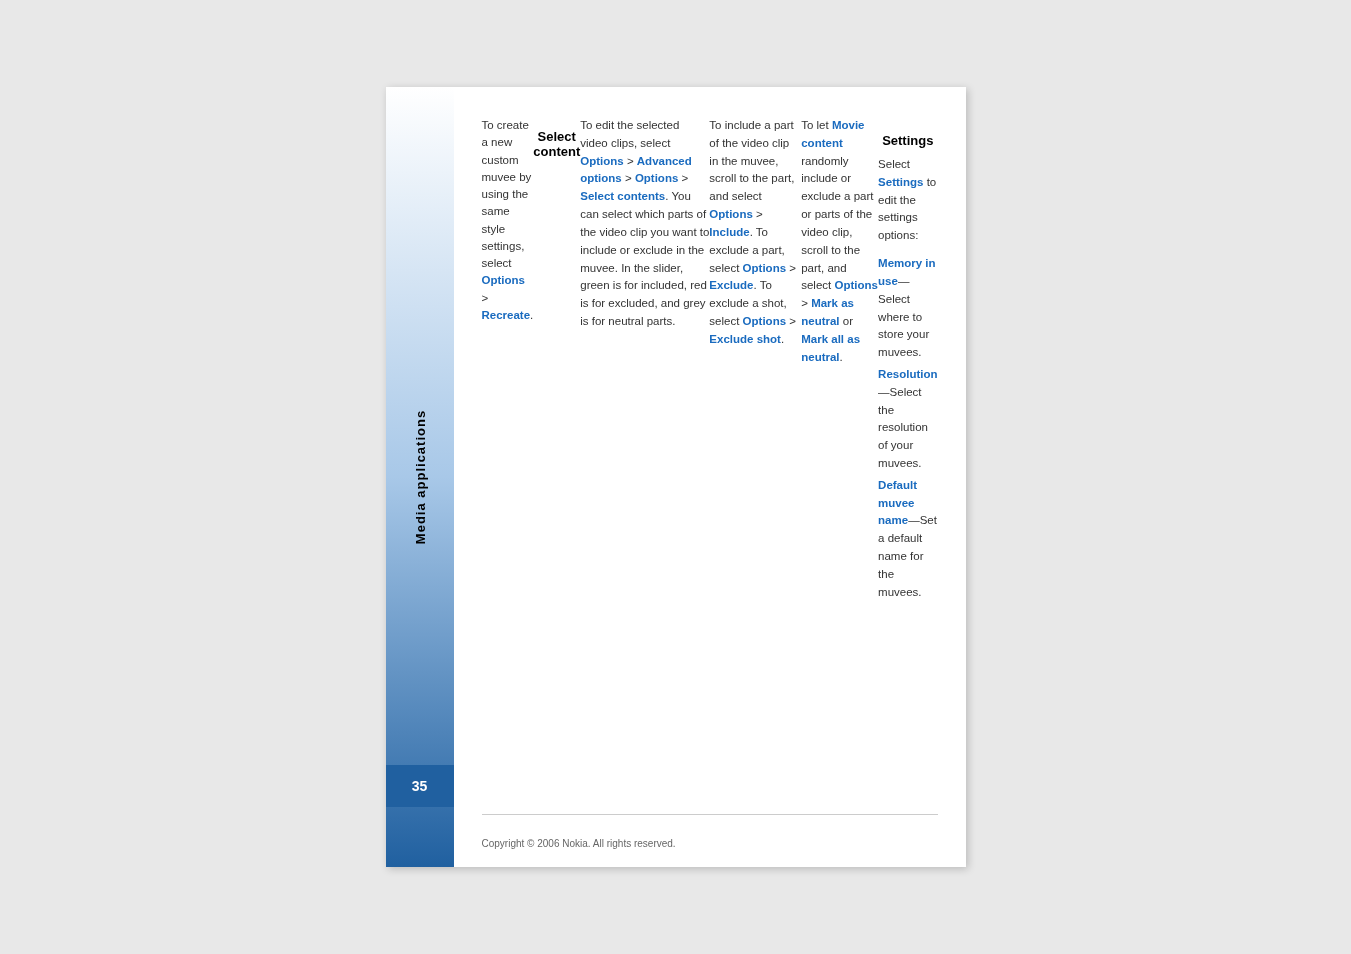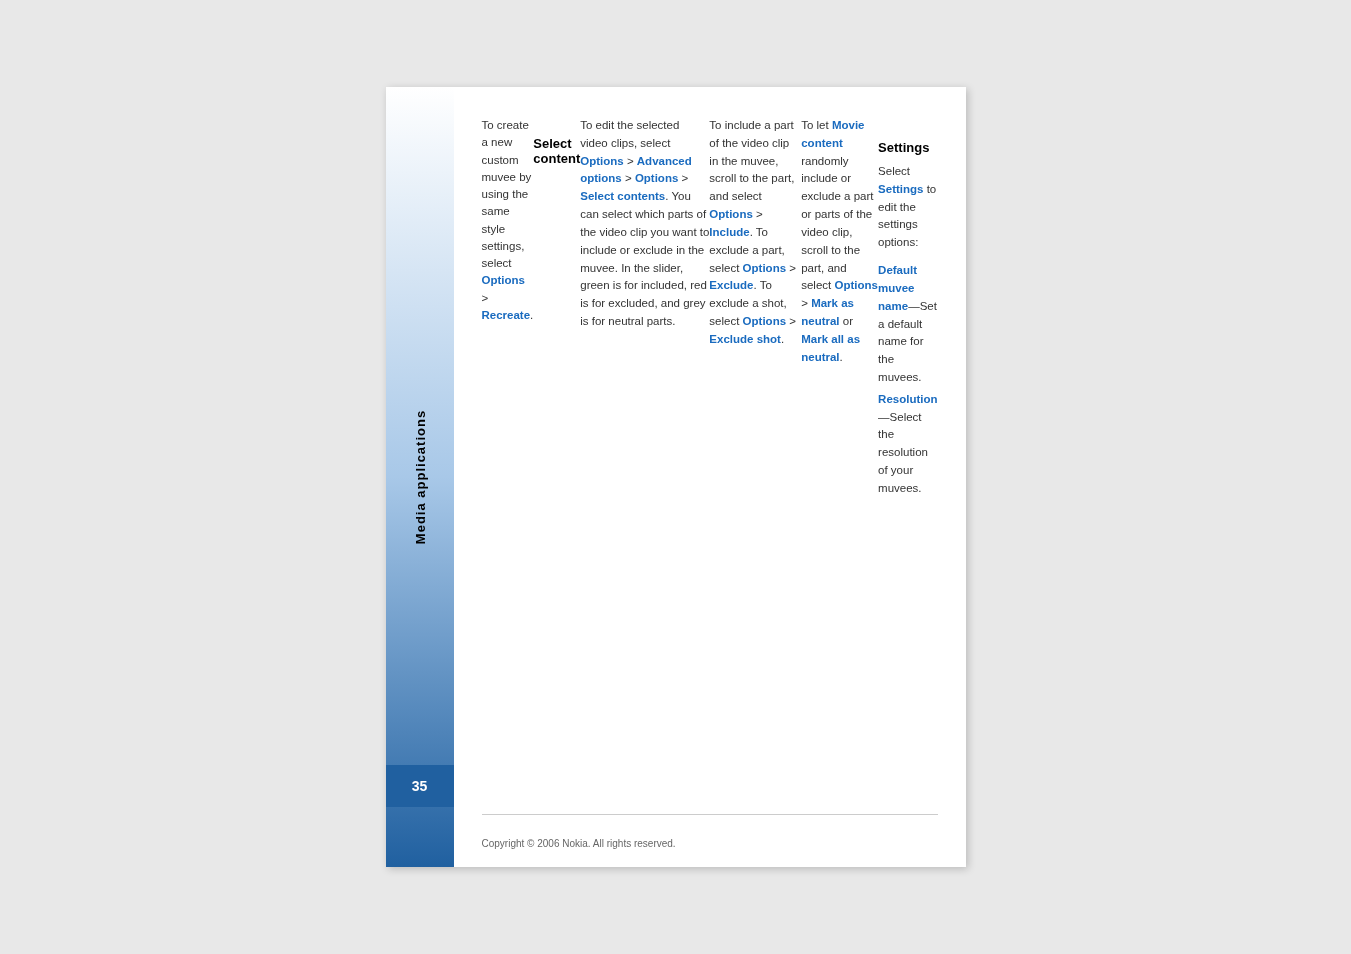--- a/index.html
+++ b/index.html
@@ -89,21 +89,22 @@
       color: #1a6bbf;
       font-weight: bold;
       text-decoration: none;
     }
 
     .section-heading {
       font-size: 13px;
       font-weight: bold;
       color: #000000;
       margin-bottom: 8px;
-      margin-top: 19px;
+      margin-top: 12px;
+      text-align: center;
     }
 
     .body-text {
       font-size: 11.5px;
       color: #333333;
       line-height: 1.55;
       margin-bottom: 10px;
     }
 
     .settings-section {
@@ -168,27 +169,30 @@
       <span>To let </span><a class="link-blue">Movie content</a><span> randomly include or exclude a part or parts of the video clip, scroll to the part, and select </span><a class="link-blue">Options</a><span> &gt; </span><a class="link-blue">Mark as neutral</a><span> or </span><a class="link-blue">Mark all as neutral</a><span>.</span>
     </p>
 
     <div class="settings-section">
       <h2 class="section-heading">Settings</h2>
 
       <p class="body-text">
         <span>Select </span><a class="link-blue">Settings</a><span> to edit the settings options:</span>
       </p>
 
-
       <p class="settings-item">
-        <span class="settings-item-label">Default muvee name</span><span>—</span><span>Set a default name for the muvees.</span>
+        <span class="settings-item-label">Memory in use</span><span>—</span><span>Select where to store your muvees.</span>
       </p>
 
       <p class="settings-item">
         <span class="settings-item-label">Resolution</span><span>—</span><span>Select the resolution of your muvees.</span>
+      </p>
+
+      <p class="settings-item">
+        <span class="settings-item-label">Default muvee name</span><span>—</span><span>Set a default name for the muvees.</span>
       </p>
     </div>
 
     <div class="footer-area">
       <span class="copyright">Copyright © 2006 Nokia. All rights reserved.</span>
     </div>
 
   </div>
 </div>
 

